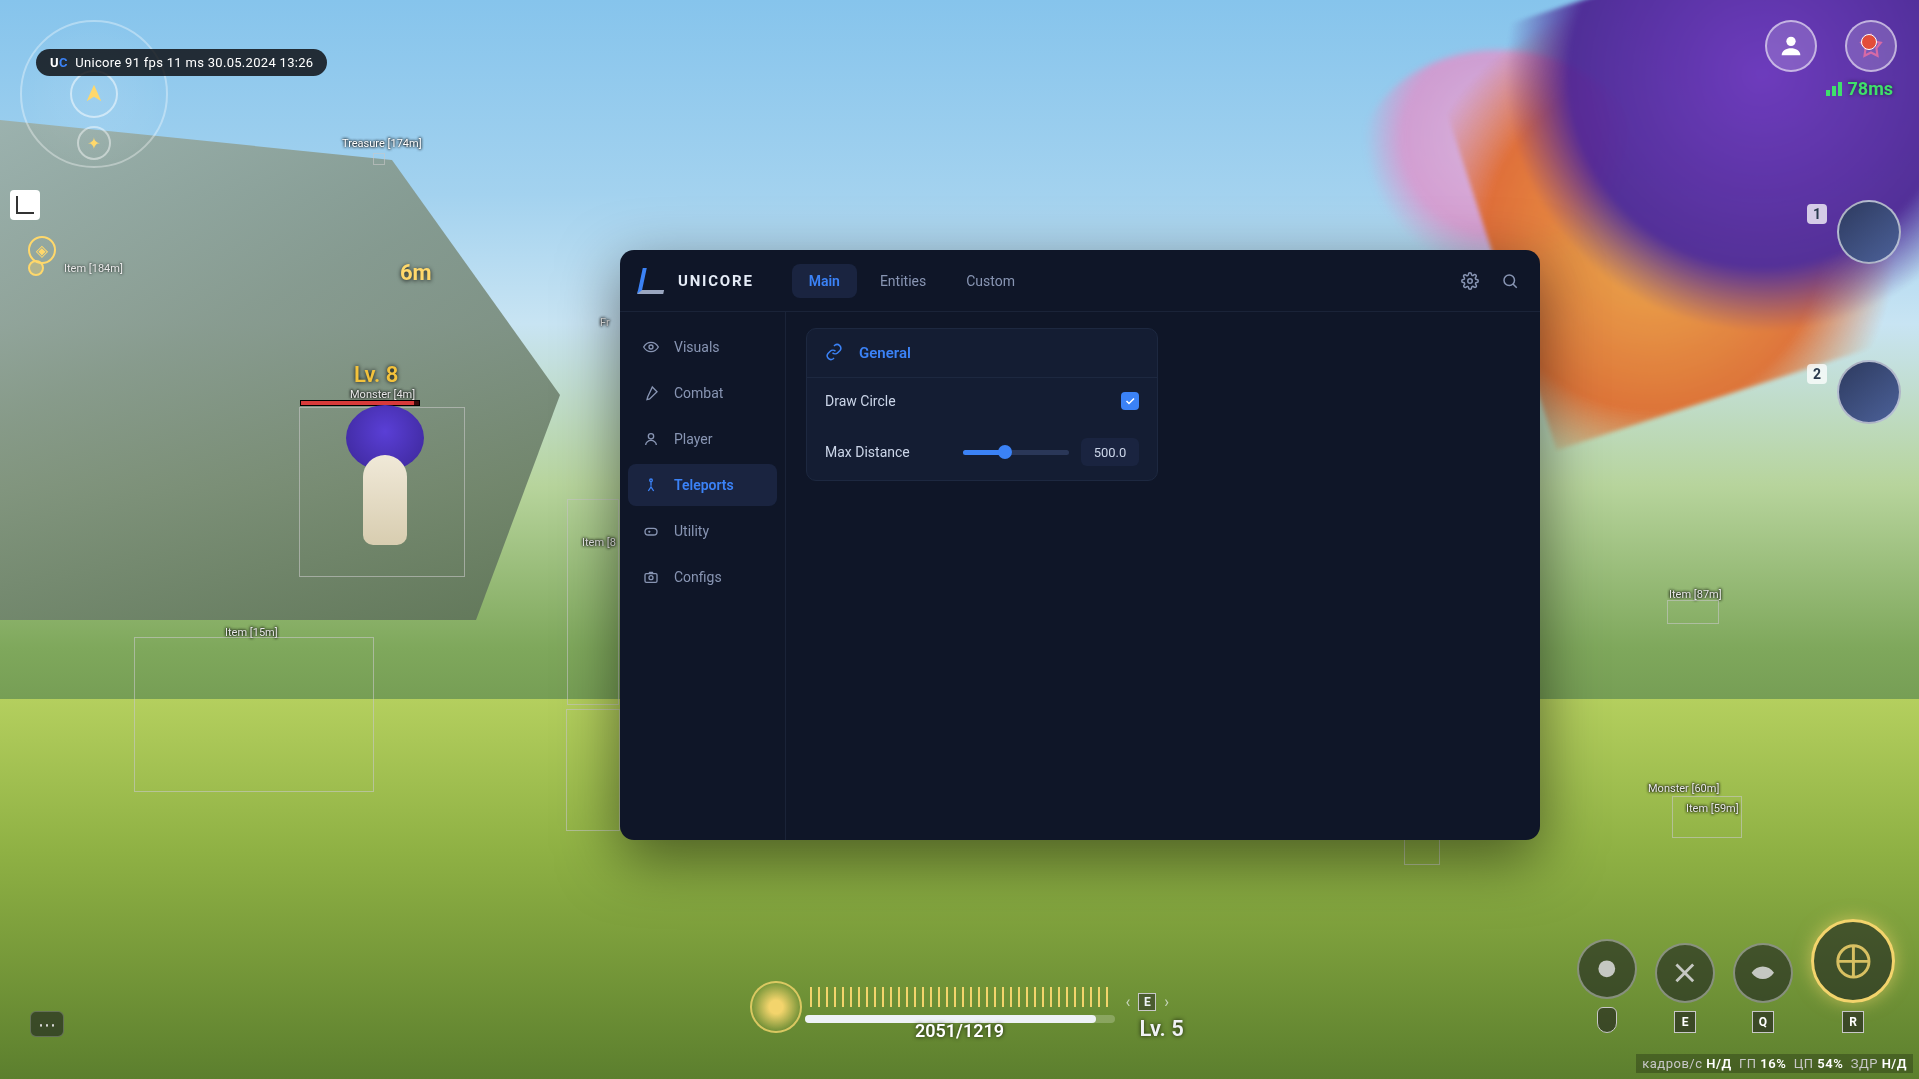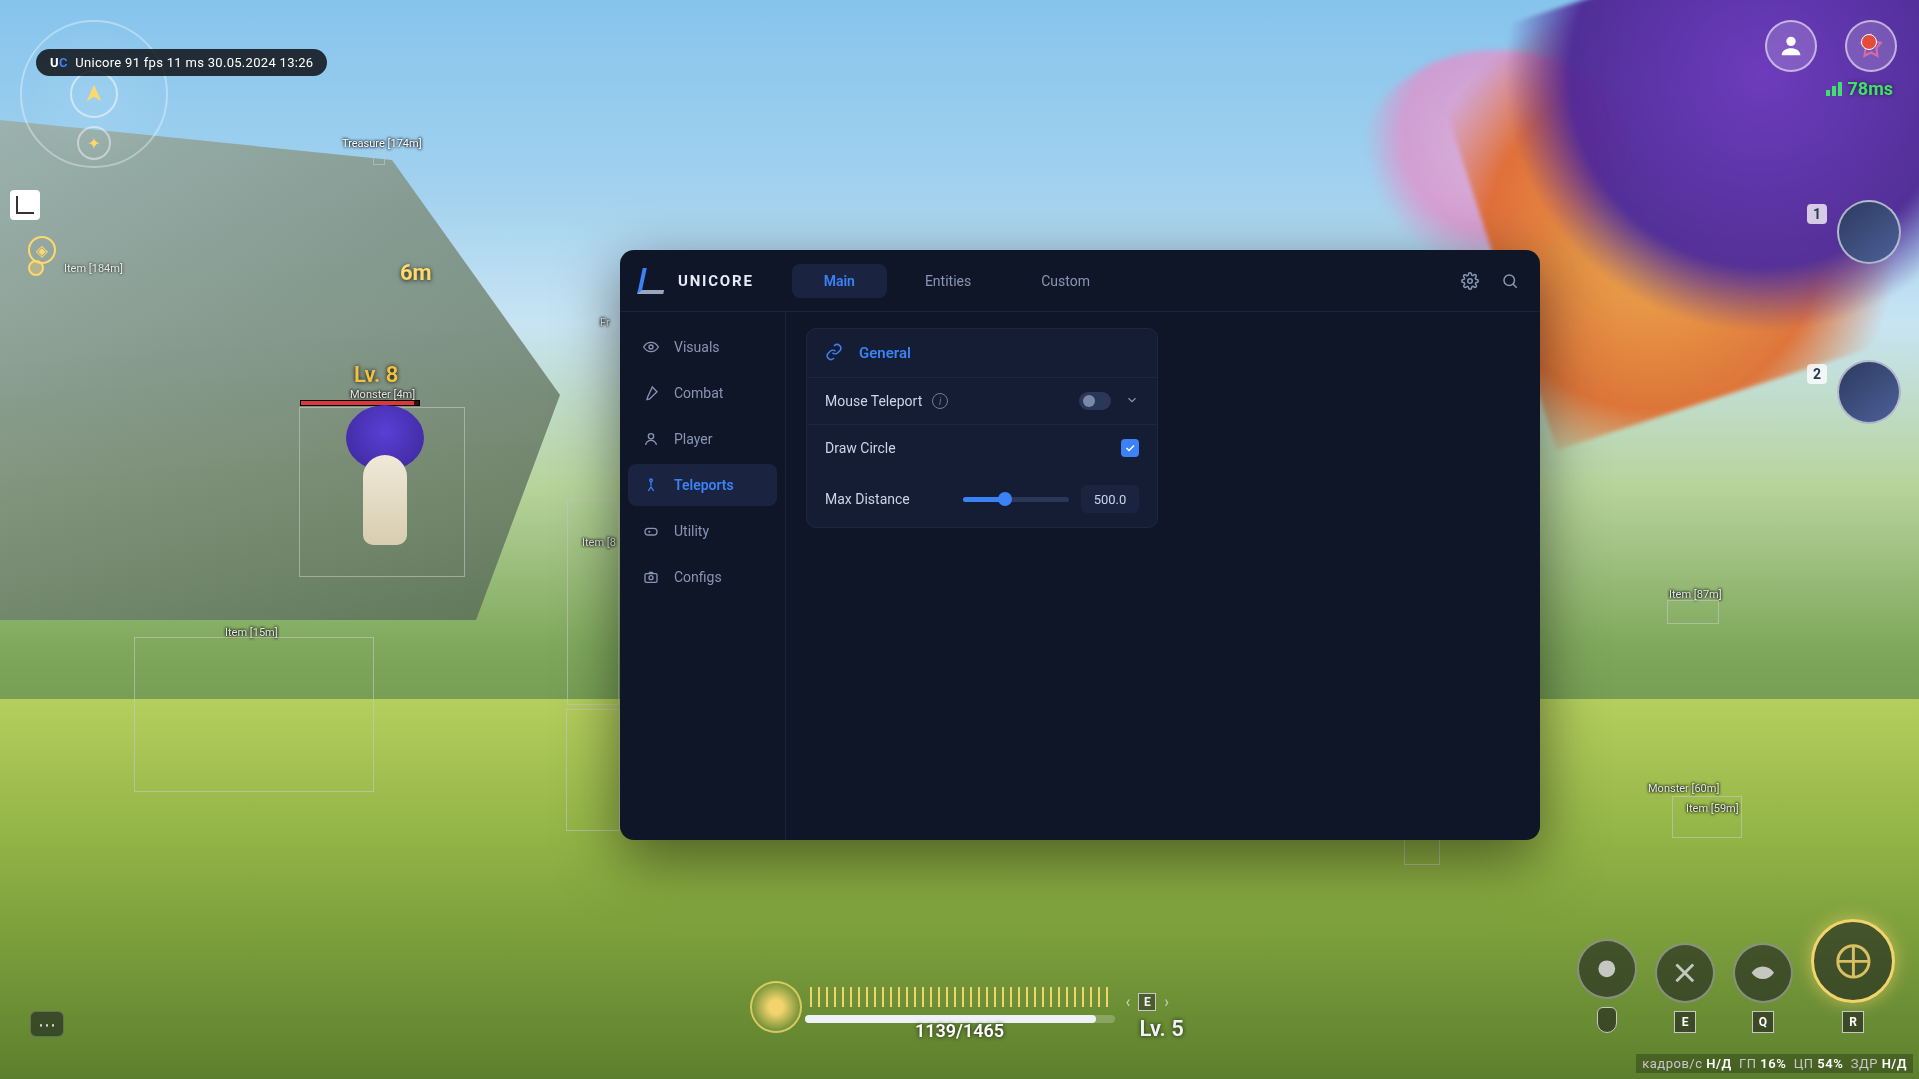--- a/index.html
+++ b/index.html
@@ -84,21 +84,21 @@
 .dots-btn { position:absolute; left:30px; bottom:42px; width:34px; height:26px; border-radius:6px; background:rgba(20,22,30,.55); border:1px solid rgba(200,200,200,.3); color:#e0e0e0; font-size:18px; display:flex; align-items:center; justify-content:center; }
 
 
 .panel { position:absolute; left:620px; top:250px; width:920px; height:590px; background:#0f1628; border-radius:14px; display:flex; flex-direction:column; box-shadow:0 18px 60px rgba(0,0,0,.5); }
 .panel-top { display:flex; align-items:center; height:62px; border-bottom:1px solid #1a2338; padding:0 20px; gap:26px; }
 .logo { display:flex; align-items:center; gap:12px; }
 .logo-mark { width:26px; height:26px; position:relative; }
 .logo-mark::before { content:""; position:absolute; inset:0; border-left:4px solid #3b82f6; border-bottom:4px solid #9aa6c0; transform:skewX(-12deg); }
 .logo-text { color:#e5ecf7; font-weight:700; letter-spacing:1.8px; font-size:15px; }
 .tabs { display:flex; gap:6px; margin-left:12px; }
-.tab { padding:9px 32px; border-radius:8px; font-size:14px; color:#8895b3; cursor:pointer; }
+.tab { padding:9px 17px; border-radius:8px; font-size:14px; color:#8895b3; cursor:pointer; }
 .tab.active { background:#1a2440; color:#3b82f6; font-weight:600; }
 .panel-top-right { margin-left:auto; display:flex; gap:20px; color:#8895b3; }
 .panel-top-right .icn { width:20px; height:20px; cursor:pointer; display:flex; align-items:center; justify-content:center; }
 
 .panel-body { flex:1; display:flex; }
 .sidebar { width:166px; border-right:1px solid #1a2338; padding:14px 8px; display:flex; flex-direction:column; gap:4px; }
 .side-item { display:flex; align-items:center; gap:14px; padding:12px 14px; border-radius:8px; color:#8895b3; font-size:14px; cursor:pointer; }
 .side-item.active { background:#1a2440; color:#3b82f6; font-weight:600; }
 .side-item .icn { width:18px; height:18px; display:flex; align-items:center; justify-content:center; }
 
@@ -242,21 +242,21 @@
   <div class="orb"></div>
   <div class="compass"></div>
   <div class="compass-e">
     <span class="chev">‹</span>
     <span class="box">E</span>
     <span class="chev">›</span>
   </div>
   <div class="stamina">
       <div style="width:94%"></div>
     </div>
-  <div class="stamina-text">1139/1465</div>
+  <div class="stamina-text">2051/1219</div>
   <div class="level-text">Lv. 5</div>
 
   <div class="skills">
     <div class="skill">
       <div class="skill-circle">
           <svg viewBox="0 0 24 24" fill="#ddd">
             <circle cx="12" cy="12" r="6"></circle>
           </svg>
         </div>
       <div class="skill-key mouse"></div>
@@ -385,34 +385,20 @@
       <div class="content">
         <div class="card">
           <div class="card-header">
             <span class="icn"><svg viewBox="0 0 24 24" width="18" height="18" fill="none" stroke="currentColor" stroke-width="2">
                   <path d="M10 13a5 5 0 007 0l3-3a5 5 0 00-7-7l-1 1"></path>
                   <path d="M14 11a5 5 0 00-7 0l-3 3a5 5 0 007 7l1-1"></path>
                 </svg></span>
             <span>General</span>
           </div>
           <div class="card-section">
-            <div class="row header-row">
-              <div class="label">
-                <span>Mouse Teleport</span>
-                <span class="info-icn">i</span>
-              </div>
-              <div style="display:flex;align-items:center">
-                <div class="toggle"></div>
-                <span class="caret">
-                  <svg width="14" height="14" viewBox="0 0 24 24" fill="none" stroke="currentColor" stroke-width="2">
-                      <path d="M6 9l6 6 6-6"></path>
-                    </svg>
-                </span>
-              </div>
-            </div>
             <div class="row">
               <span>Draw Circle</span>
               <div class="checkbox">
                 <svg viewBox="0 0 24 24" fill="none" stroke="#fff" stroke-width="3">
                     <path d="M5 12l5 5L20 7"></path>
                   </svg>
               </div>
             </div>
             <div class="row">
               <span>Max Distance</span>

